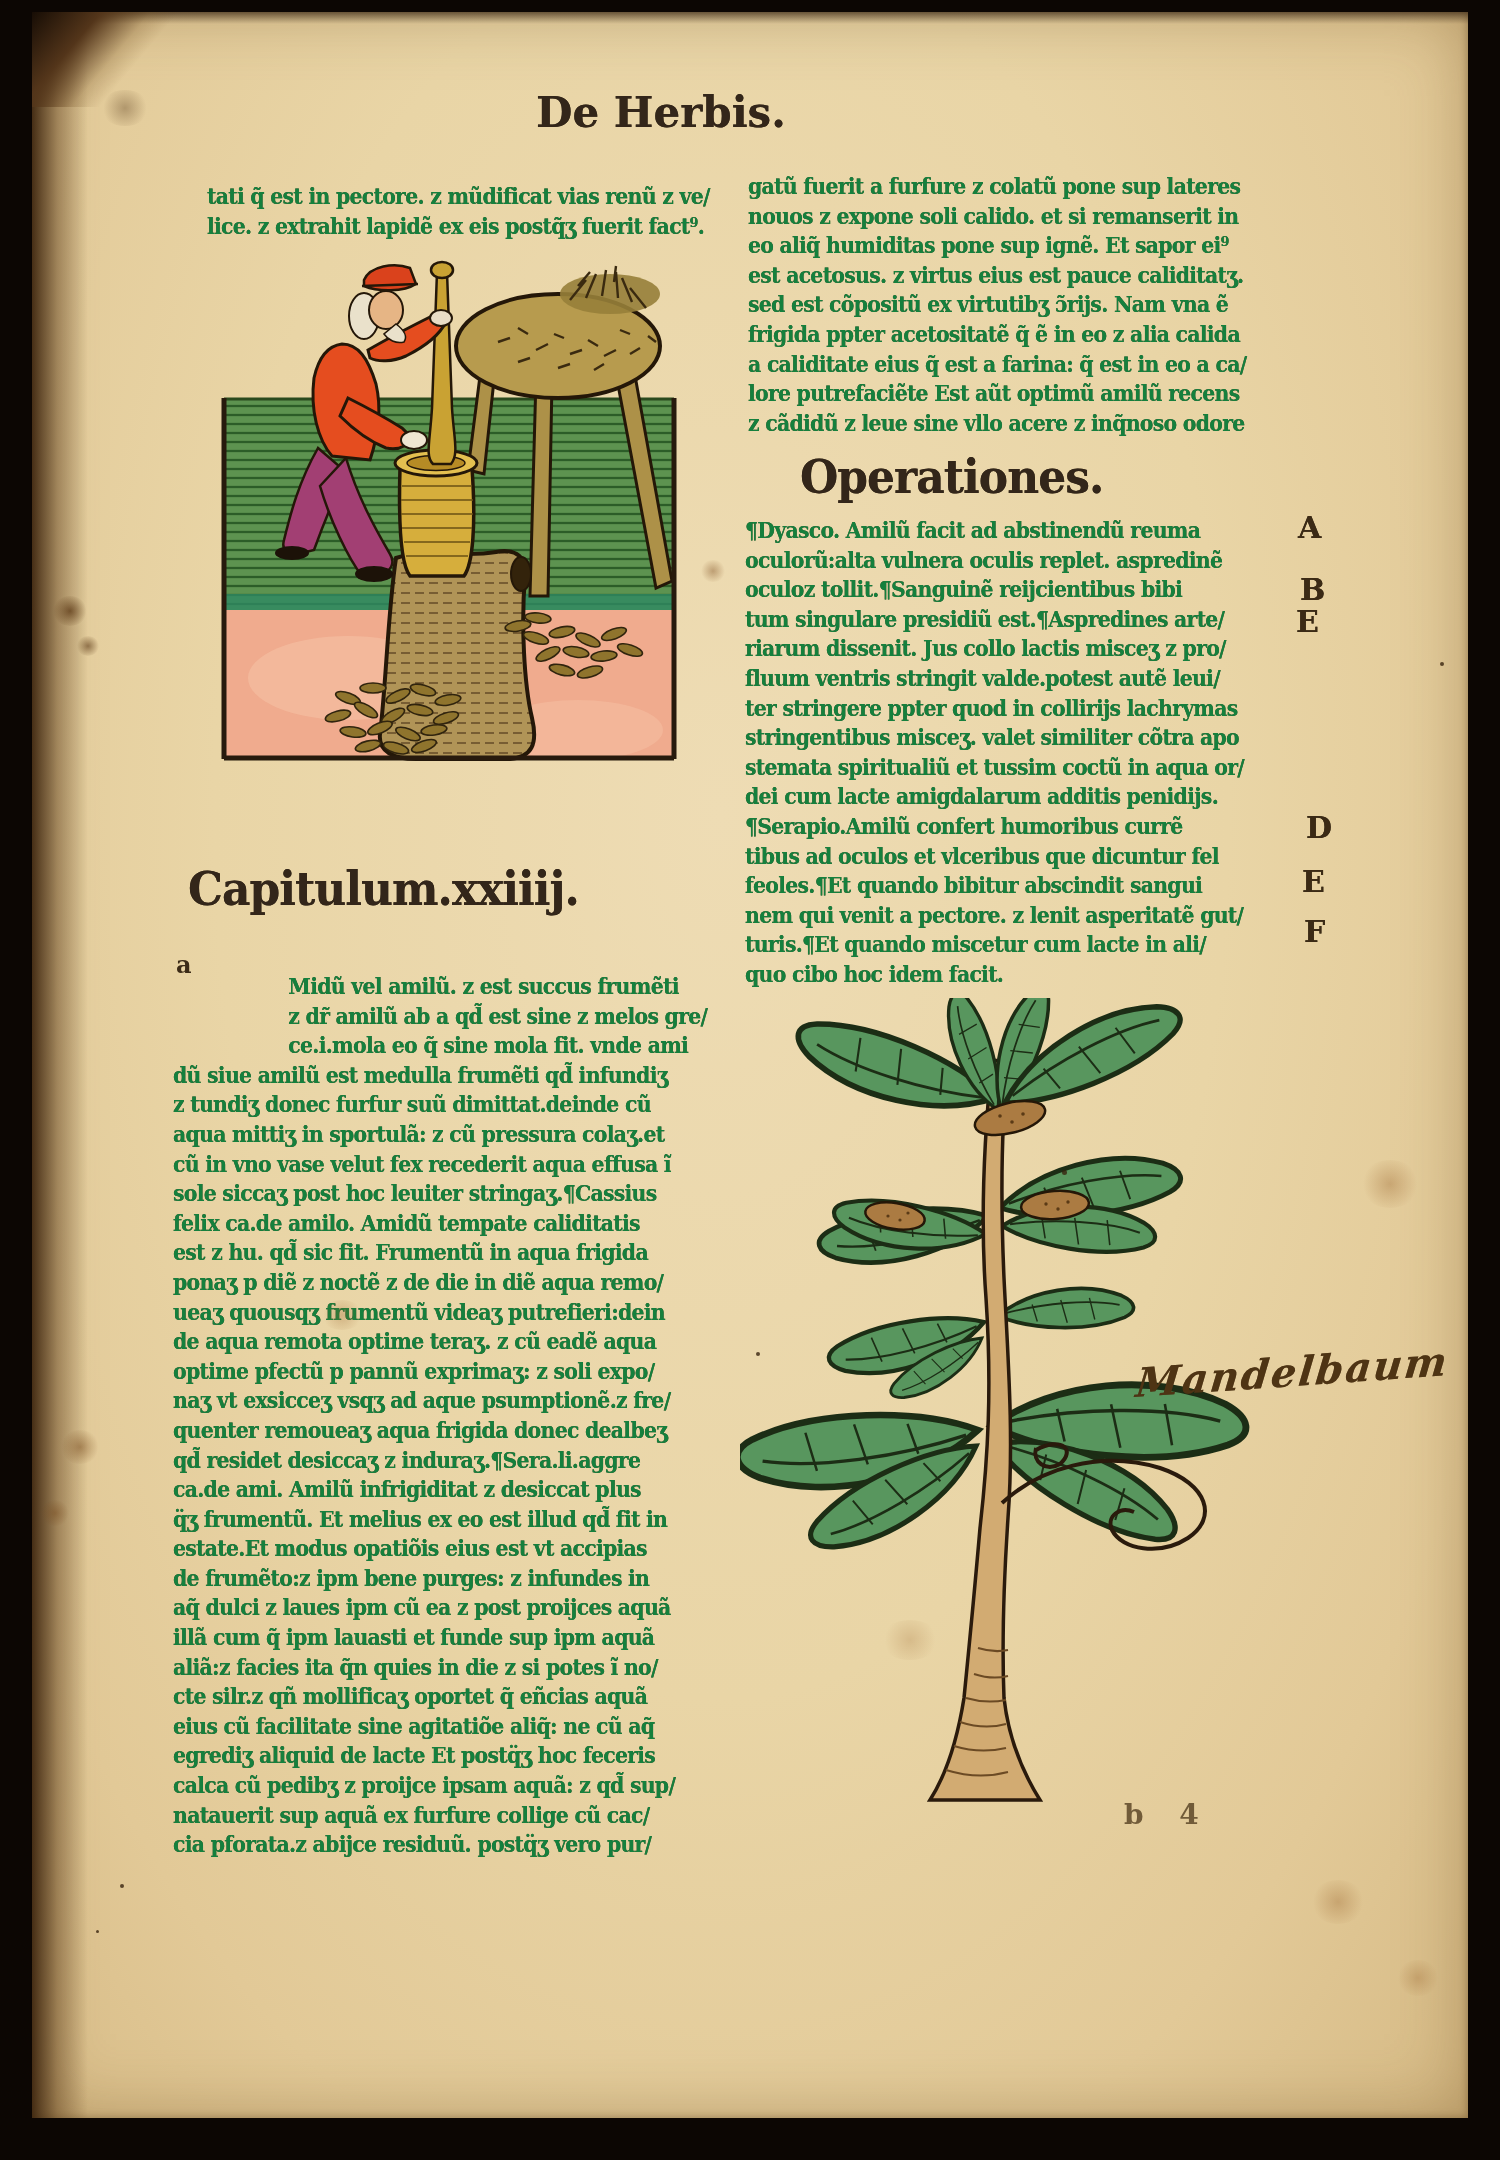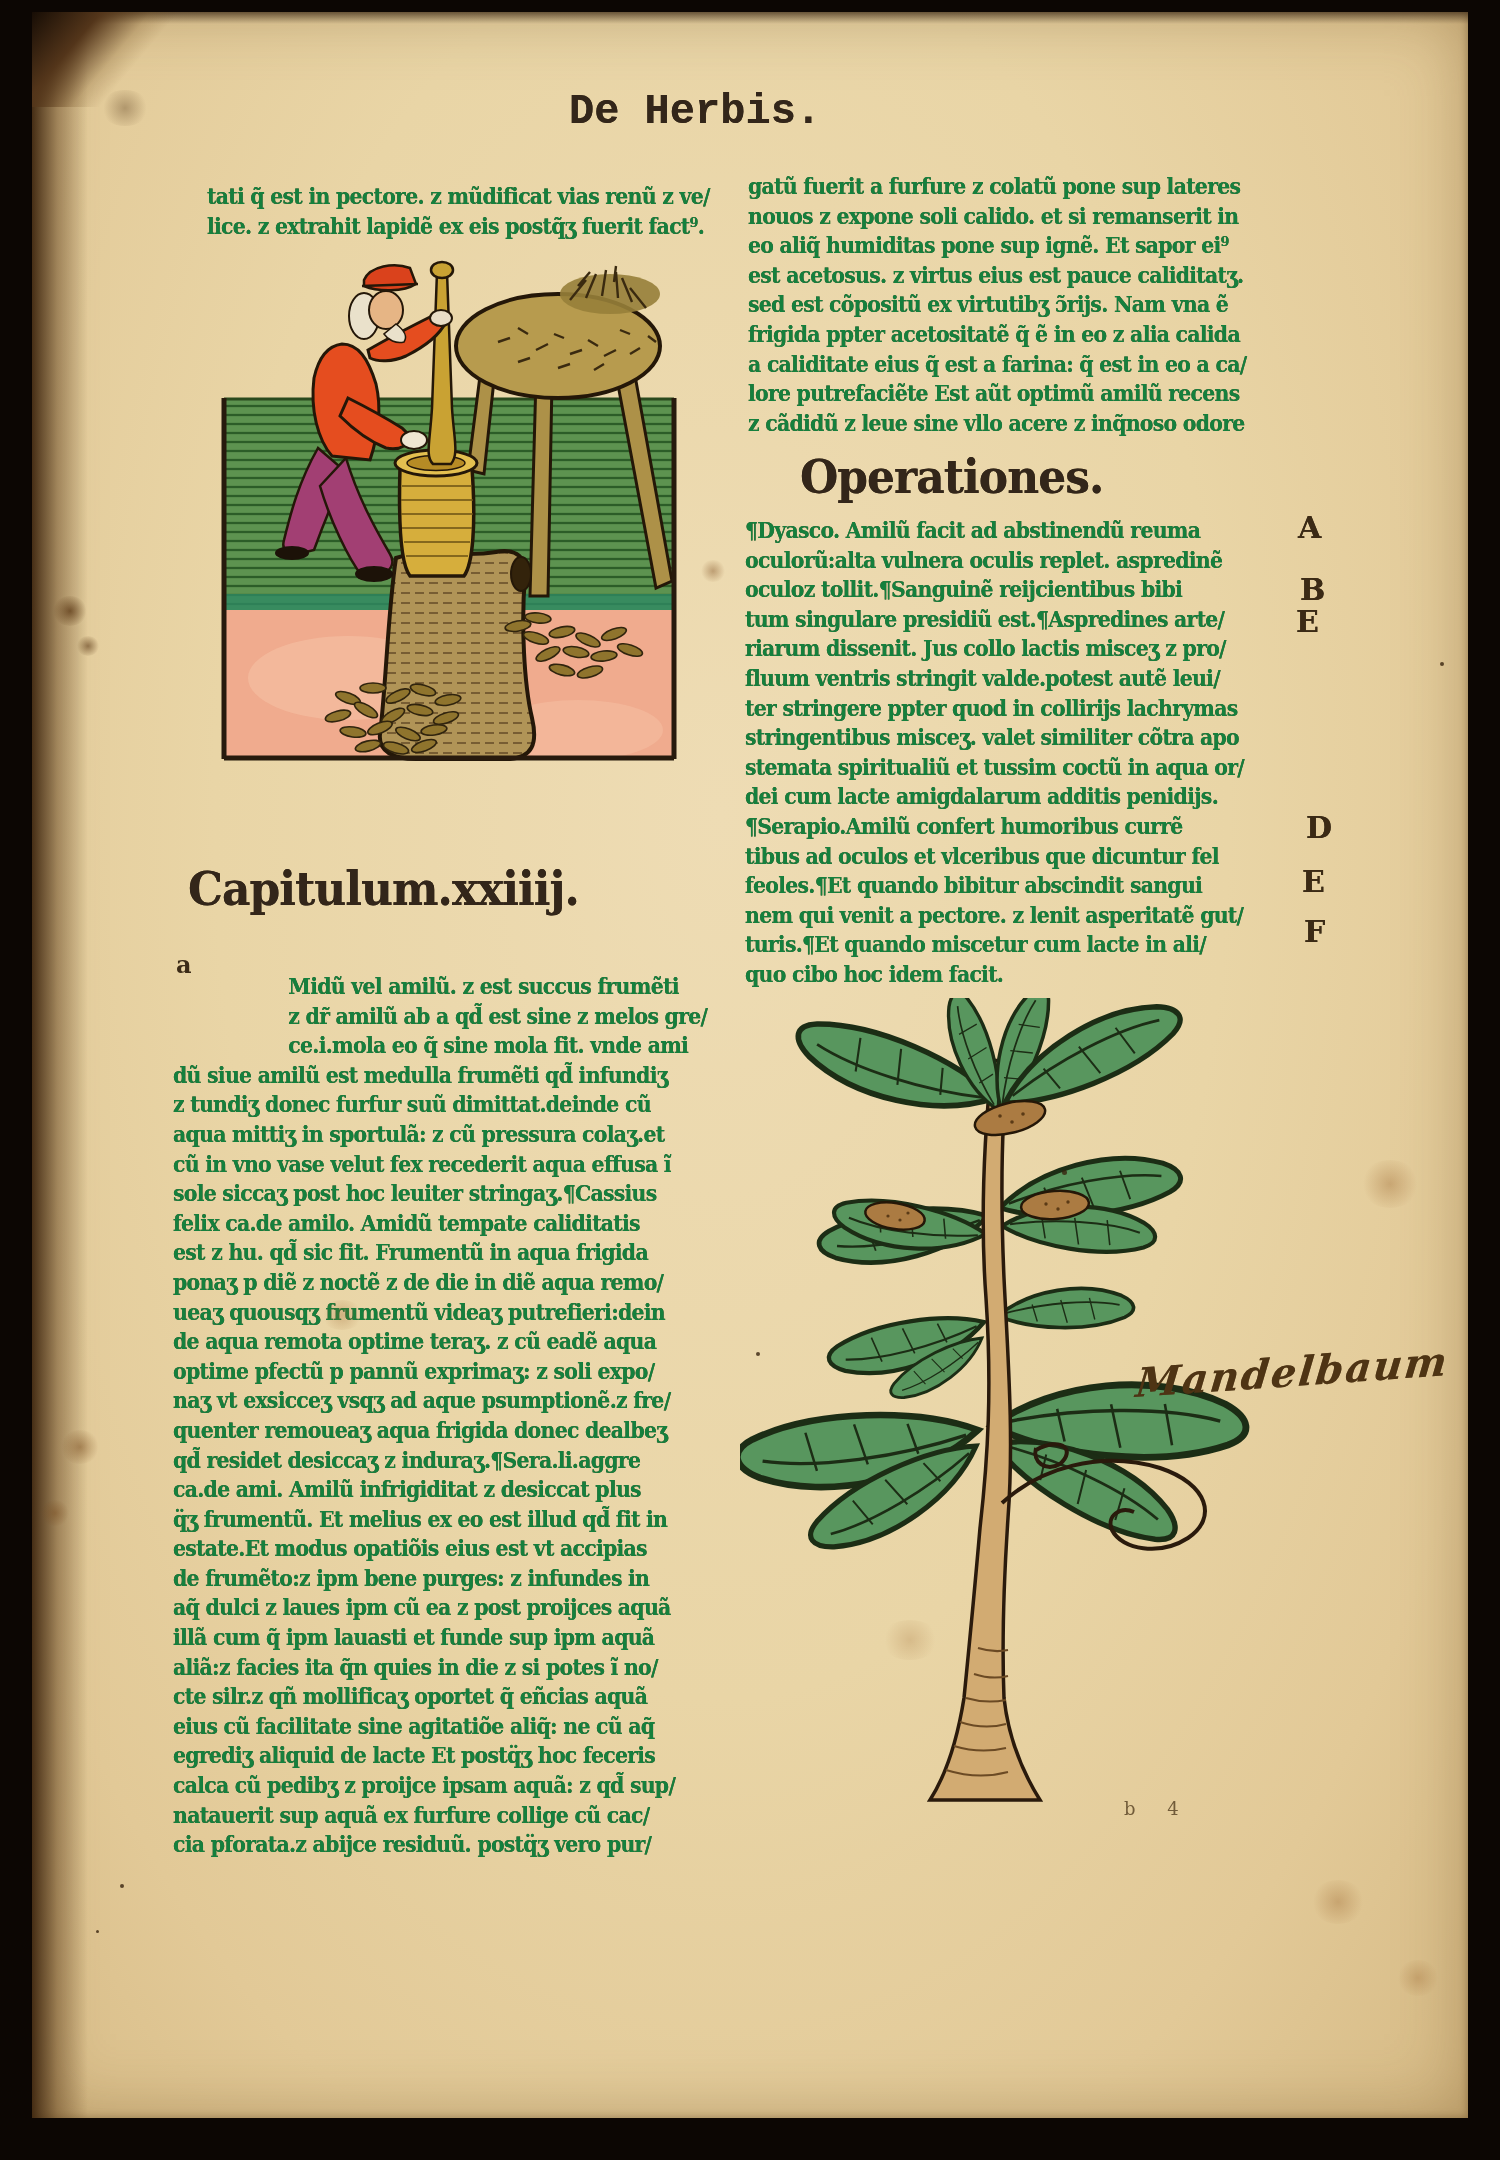--- a/index.html
+++ b/index.html
@@ -31,36 +31,36 @@
     letter-spacing:-0.8px;text-shadow:0 0 .45px rgba(48,32,14,.8);}
   .tl{white-space:nowrap;transform:scaleX(.93);transform-origin:0 50%;}
   .left-body .tl:nth-child(-n+3){padding-left:124px;}
   .guide-letter{font-size:24px;color:#3c2b17;font-weight:700;}
   .margin-letter{font-size:30px;color:#3b2a15;font-weight:700;
     font-family:"DejaVu Serif",serif;text-shadow:0 0 .6px rgba(50,35,15,.9);}
   .handwriting{
     font-style:italic;font-size:40px;color:#4e3414;font-weight:700;
     letter-spacing:2px;transform:rotate(-4deg) skewX(-10deg);white-space:nowrap;
     text-shadow:0 0 .6px rgba(70,45,18,.6);}
-  .signature{font-size:18px;color:rgba(84,62,32,.8);font-weight:400;word-spacing:26px;text-align:center;}
+  .signature{font-size:28px;color:rgba(84,62,32,.8);font-weight:700;word-spacing:26px;text-align:center;}
   .stain{position:absolute;border-radius:50%;pointer-events:none;}
   .speck{position:absolute;border-radius:50%;background:rgba(55,35,14,.8);pointer-events:none;}
 </style>
 </head>
 <body>
 
 <div class="page">
   <div class="binding"></div>
   <div class="top-edge"></div>
   <div class="corner-curl"></div>
 </div>
 
 <div class="content">
 
-  <div class="abs gothic title" style="left:569px;top:88px;font-family:Liberation Mono, monospace;">De Herbis.</div>
+  <div class="abs gothic title" style="left:536px;top:88px;">De Herbis.</div>
 
   <div class="abs textblock" style="left:207px;top:182px;">
       <div class="tl">tati q̃ est in pectore. z mũdificat vias renũ z ve/</div>
       <div class="tl">lice. z extrahit lapidẽ ex eis postq̃ʒ fuerit fact⁹.</div>
     </div>
 
   <div class="abs textblock" style="left:748px;top:172px;">
       <div class="tl">gatũ fuerit a furfure z colatũ pone sup lateres</div>
       <div class="tl">nouos z expone soli calido. et si remanserit in</div>
       <div class="tl">eo aliq̃ humiditas pone sup ignẽ. Et sapor ei⁹</div>

